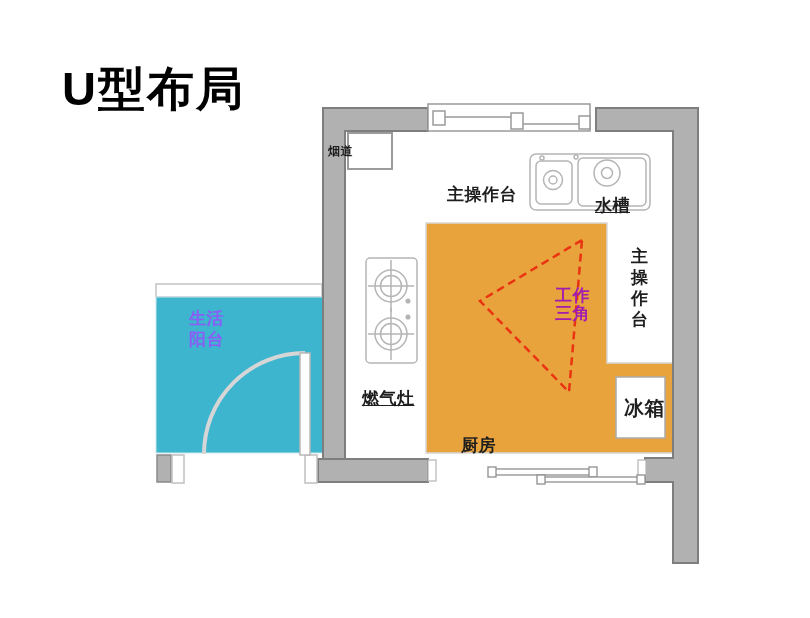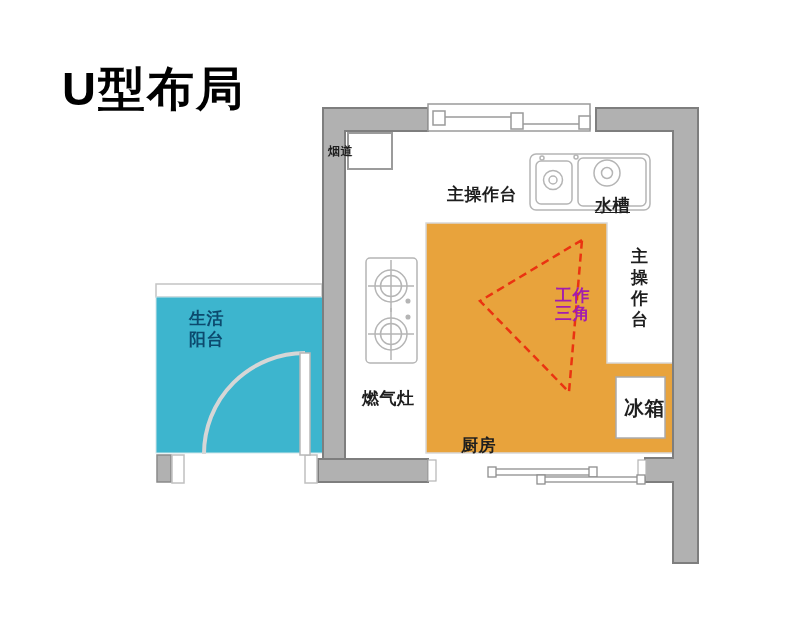--- a/index.html
+++ b/index.html
@@ -23,24 +23,24 @@
   .lbl.wrap{white-space:normal;}
   #title{
     position:absolute;left:62px;top:58px;
     font-size:47px;font-weight:700;color:#000;
     letter-spacing:2px;
   }
   #flue-label{left:328px;top:141px;font-size:12px;}
   #main-counter-label{left:447px;top:169px;margin-top:15px;}
   #sink-label{left:595px;top:195px;text-decoration:underline;}
   #secondary-counter-label{left:631px;top:246px;width:20px;}
-  #stove-label{left:362px;top:388px;}
+  #stove-label{left:362px;top:388px;text-decoration:underline;}
   #kitchen-label{left:461px;top:395px;font-weight:700;margin-top:40px;}
   #fridge-label{left:624px;top:398px;font-size:20px;}
-  #balcony-label{left:189px;top:308px;width:42px;color:#0c4a6e;}
+  #balcony-label{left:189px;top:308px;width:42px;color:#8b5cf6;}
   #triangle-label{left:555px;top:287px;width:42px;color:#a21caf;line-height:18px;}
 </style>
 </head>
 <body>
 
 <div id="canvas">
 
   <svg id="plan-svg" width="810" height="618" viewBox="0 0 810 618">
 
     <rect x="156" y="284" width="166" height="13" fill="#ffffff" stroke="#c4c4c4" stroke-width="1.5"></rect>

